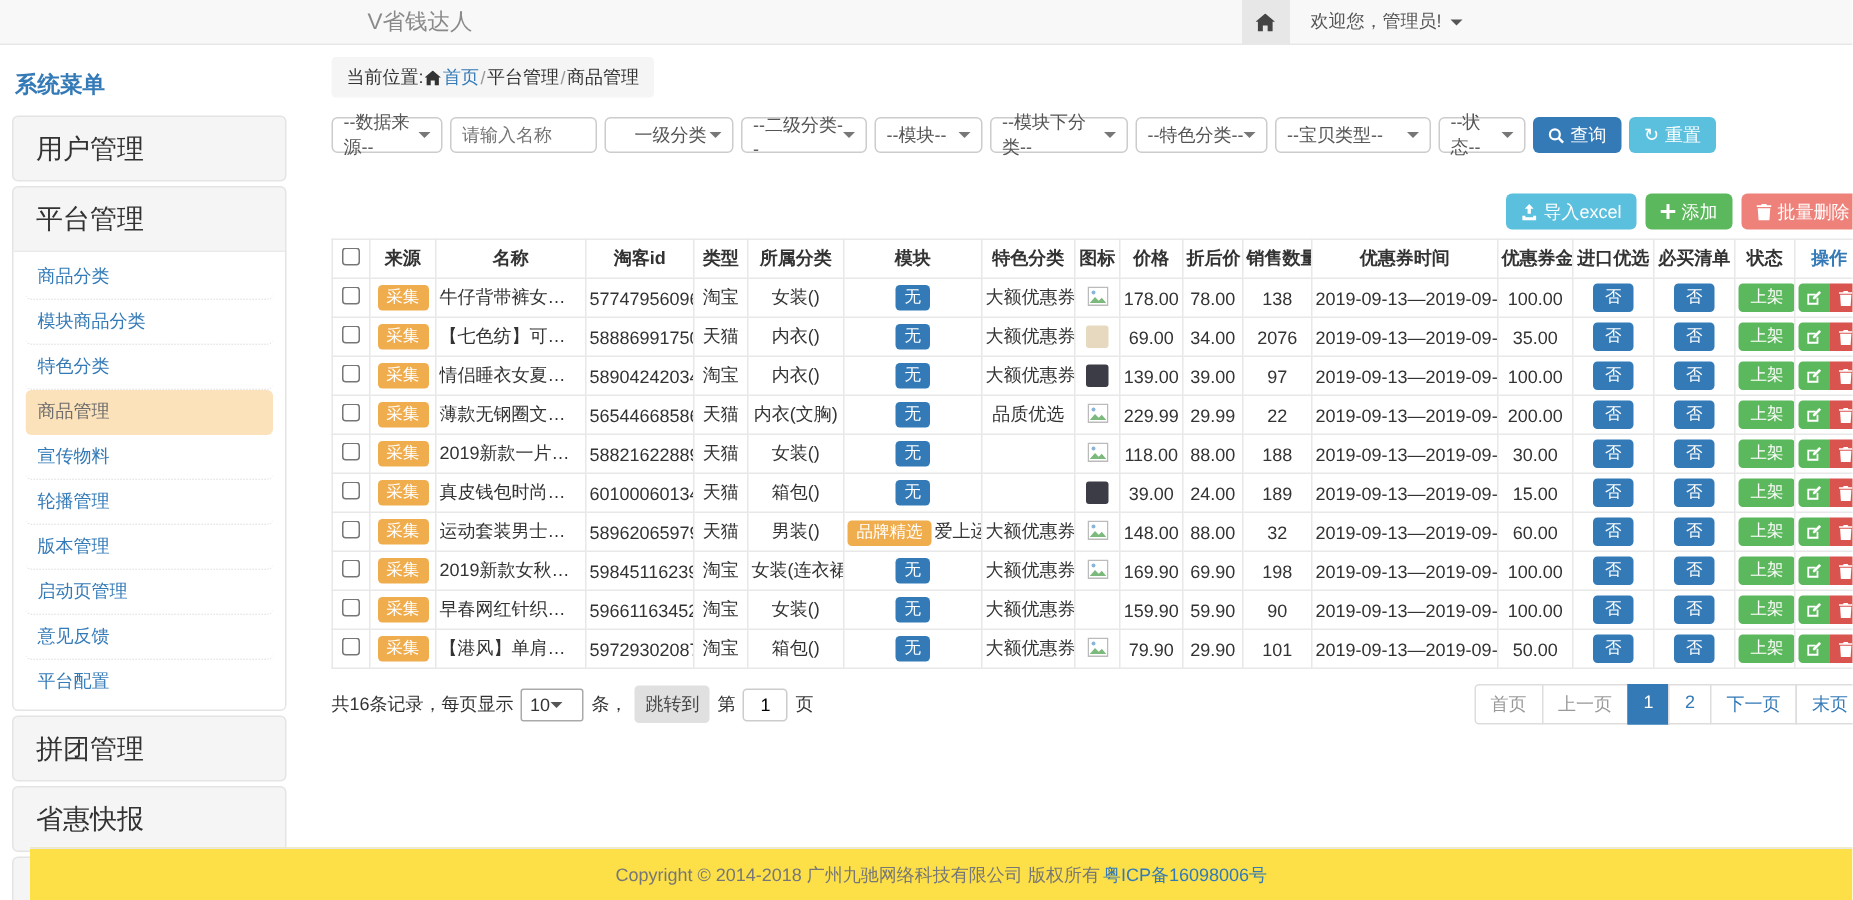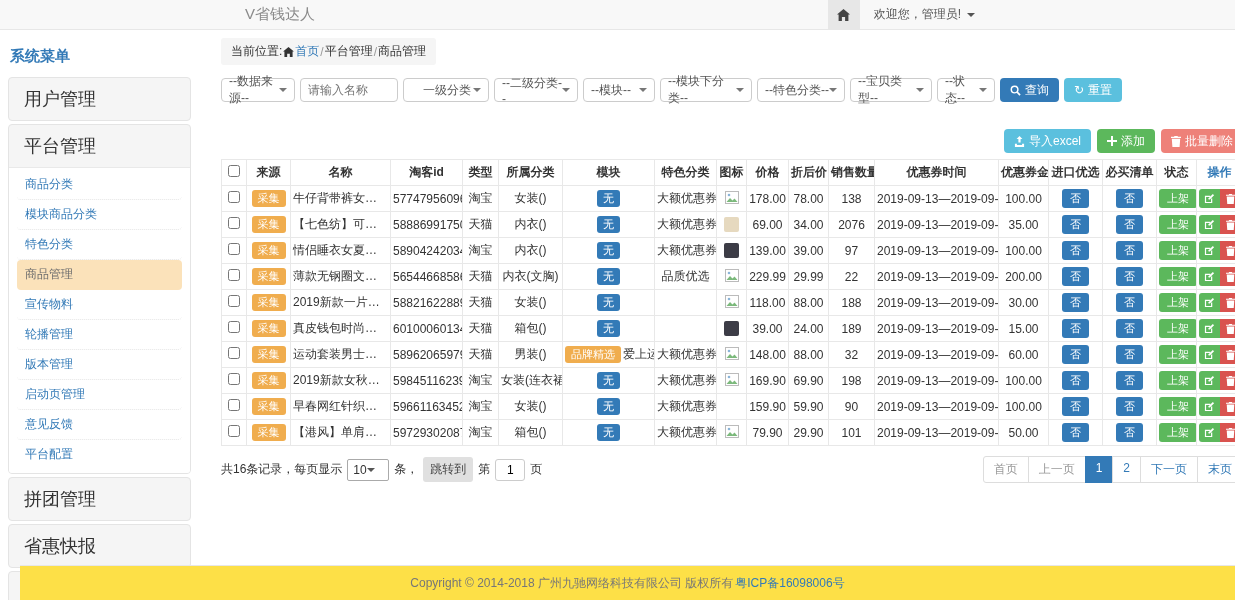--- a/index.html
+++ b/index.html
@@ -171,21 +171,21 @@
           <span class="caret"></span>
         </div>
         <div class="sel" style="width: 92px;">
           <span>--模块下分类--</span>
           <span class="caret"></span>
         </div>
         <div class="sel" style="width: 88px;">
           <span>--特色分类--</span>
           <span class="caret"></span>
         </div>
-        <div class="sel" style="width: 82px;">
+        <div class="sel" style="width: 104px;">
           <span>--宝贝类型--</span>
           <span class="caret"></span>
         </div>
         <div class="sel" style="width: 58px;">
           <span>--状态--</span>
           <span class="caret"></span>
         </div>
         <button class="btn btn-primary">
           <span>
             <svg width="11" height="11" viewBox="0 0 12 12">

